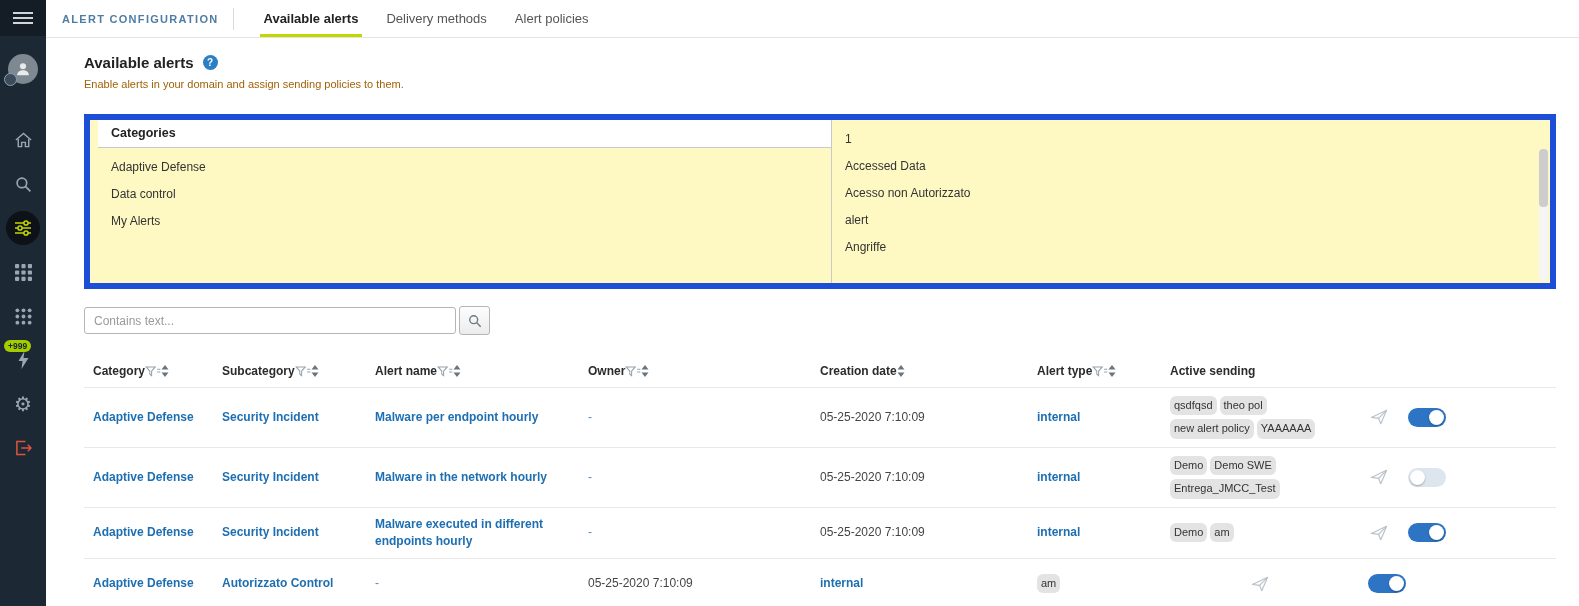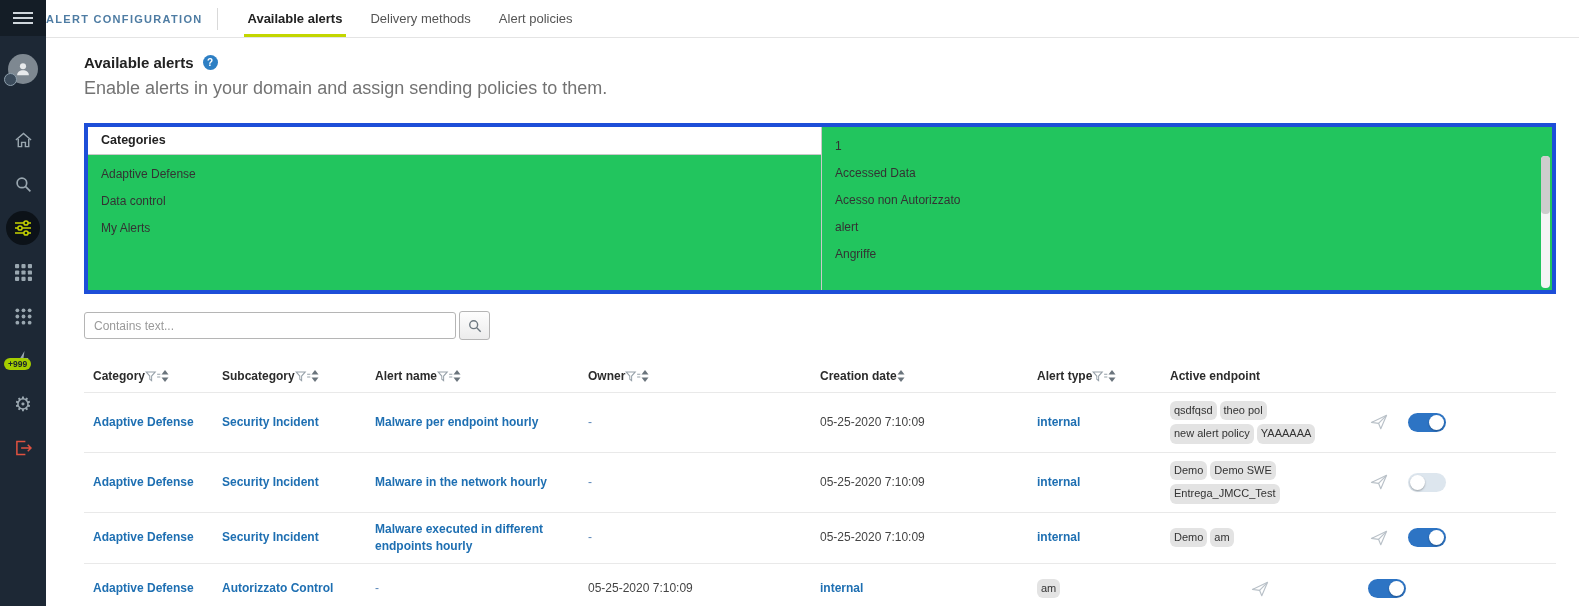--- a/index.html
+++ b/index.html
@@ -7,41 +7,41 @@
 
   
   .sidebar{width:46px;min-width:46px;background:#1d2835;display:flex;flex-direction:column;align-items:center;}
   .hamburger{width:46px;height:36px;background:#141d26;display:flex;flex-direction:column;align-items:center;justify-content:center;gap:3px;cursor:pointer;}
   .hamburger span{display:block;width:20px;height:2px;background:#cfd6db;}
   .avatar{margin-top:18px;width:30px;height:30px;border-radius:50%;background:#7e8891;display:flex;align-items:center;justify-content:center;position:relative;cursor:pointer;}
   .avatar .mini-badge{position:absolute;left:-4px;bottom:-2px;width:11px;height:11px;border-radius:50%;background:#3c4c5c;border:1px solid #8fa0ad;}
   .side-icons{margin-top:34px;display:flex;flex-direction:column;}
   .side-icon{width:46px;height:44px;display:flex;align-items:center;justify-content:center;cursor:pointer;position:relative;}
   .side-icon .active-circle{width:34px;height:34px;border-radius:50%;background:#0c1218;display:flex;align-items:center;justify-content:center;}
-  .badge{position:absolute;top:20px;left:4px;background:#a4cd00;color:#17222c;font-size:8.5px;font-weight:bold;padding:1px 4px;border-radius:8px;line-height:1.2;}
+  .badge{position:absolute;top:2px;left:4px;background:#a4cd00;color:#17222c;font-size:8.5px;font-weight:bold;padding:1px 4px;border-radius:8px;line-height:1.2;}
   .gear-glyph{font-size:20px;color:#9aa7b0;line-height:1;}
 
   
   .main{flex:1;display:flex;flex-direction:column;min-width:0;}
   .topbar{height:37px;min-height:37px;background:#fff;border-bottom:1px solid #e4e4e4;display:flex;align-items:stretch;}
-  .app-title{align-self:center;font-size:11px;font-weight:bold;letter-spacing:1.3px;color:#4e7ca3;white-space:nowrap;}
+  .app-title{align-self:center;margin-left:16px;font-size:11px;font-weight:bold;letter-spacing:1.3px;color:#4e7ca3;white-space:nowrap;}
   .tb-divider{align-self:center;width:1px;height:22px;background:#d9d9d9;margin:0 16px 0 14px;}
   .tabs{display:flex;align-items:stretch;height:100%;}
   .tab{display:flex;align-items:center;padding:0 14px;font-size:13px;color:#555;cursor:pointer;position:relative;}
   .tab.active{color:#222;font-weight:bold;}
   .tab.active::after{content:"";position:absolute;left:10px;right:10px;bottom:0;height:3px;background:#c3d600;}
 
   .content{flex:1;overflow:hidden;padding:16px 23px 0 38px;background:#fff;}
   .page-head{display:flex;align-items:center;gap:9px;}
   .page-head h1{margin:0;font-size:15px;color:#222;}
   .help-icon{width:15px;height:15px;border-radius:50%;background:#2d7fc4;color:#fff;font-size:10px;font-weight:bold;display:flex;align-items:center;justify-content:center;cursor:pointer;}
-  .subtitle{margin:7px 0 0 0;font-size:18px;color:#737373;}
+  .subtitle{margin:7px 0 0 0;font-size:11px;color:#a16207;}
 
   
-  .dual-panel{margin-top:24px;border:4px solid #1d4ed8;height:163px;display:flex;background:#22c55e;}
+  .dual-panel{margin-top:24px;border:6px solid #1d4ed8;height:163px;display:flex;background:#fef9c3;padding-left:8px;}
   .panel-col{display:flex;flex-direction:column;overflow:hidden;}
   .panel-col.left{width:733px;min-width:733px;border-right:1px solid #c9c9c9;}
   .panel-col.right{flex:1;position:relative;}
   .panel-header{height:27px;min-height:27px;line-height:27px;padding-left:13px;font-size:12.5px;font-weight:bold;color:#222;border-bottom:1px solid #c9c9c9;background:#fff;}
   .panel-list{margin:0;padding:6px 0 0 0;list-style:none;overflow:hidden;}
   .panel-item{height:27px;line-height:27px;padding-left:13px;font-size:12px;color:#333;cursor:pointer;}
   .vscroll{position:absolute;right:2px;top:29px;bottom:2px;width:9px;background:#f5f5f5;border-radius:4px;}
   .vscroll .thumb{width:9px;height:58px;background:#cdcdcd;border-radius:4px;}
 
   
@@ -288,21 +288,21 @@
                 </svg>
               </span>
               <span class="icon-btn">
                 <svg viewBox="0 0 8 12" width="8" height="12">
                   <path d="M4 0 L7.5 4.5 H0.5 Z" fill="#6a747c"></path>
                   <path d="M4 12 L0.5 7.5 H7.5 Z" fill="#6a747c"></path>
                 </svg>
               </span>
             </div>
             <div class="th">
-              <span class="th-label">Active endpoint</span>
+              <span class="th-label">Active sending</span>
             </div>
           </div>
         <div class="tbody" id="tbody">
             <div class="tr">
               <div class="td link">Adaptive Defense</div>
               <div class="td link">Security Incident</div>
               <div class="td link name">Malware per endpoint hourly</div>
               <div class="td owner">-</div>
               <div class="td date">05-25-2020 7:10:09</div>
               <div class="td link">internal</div>

